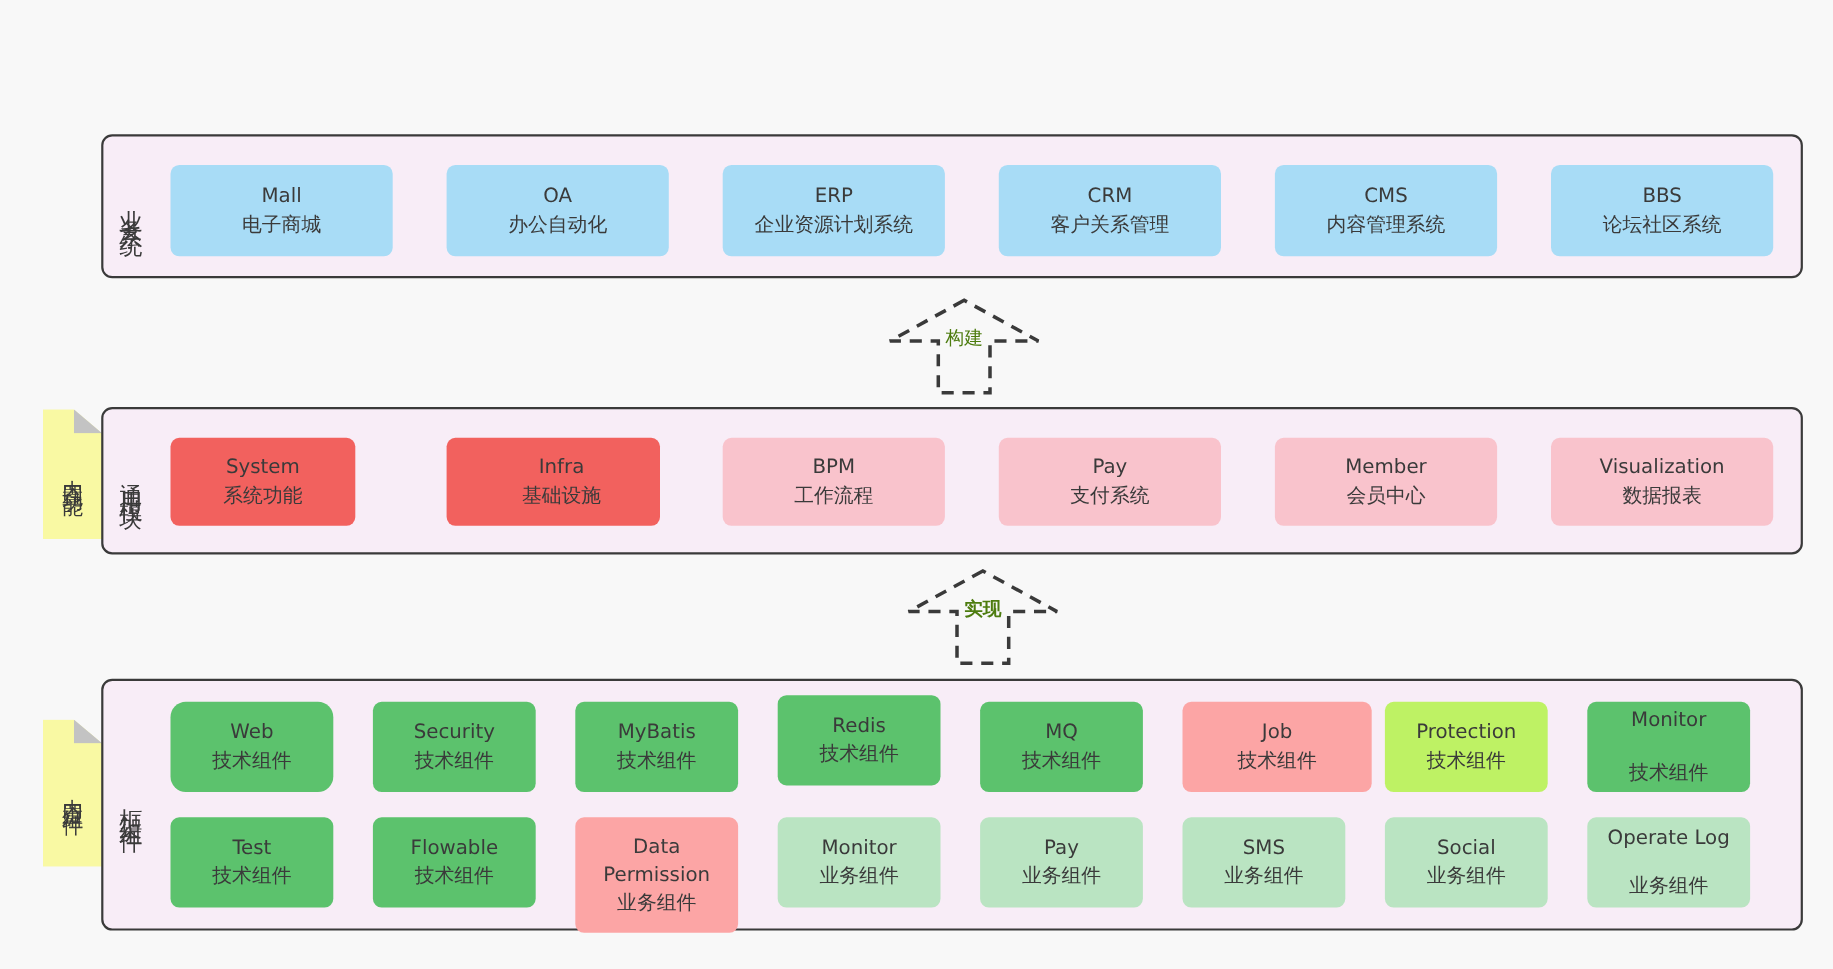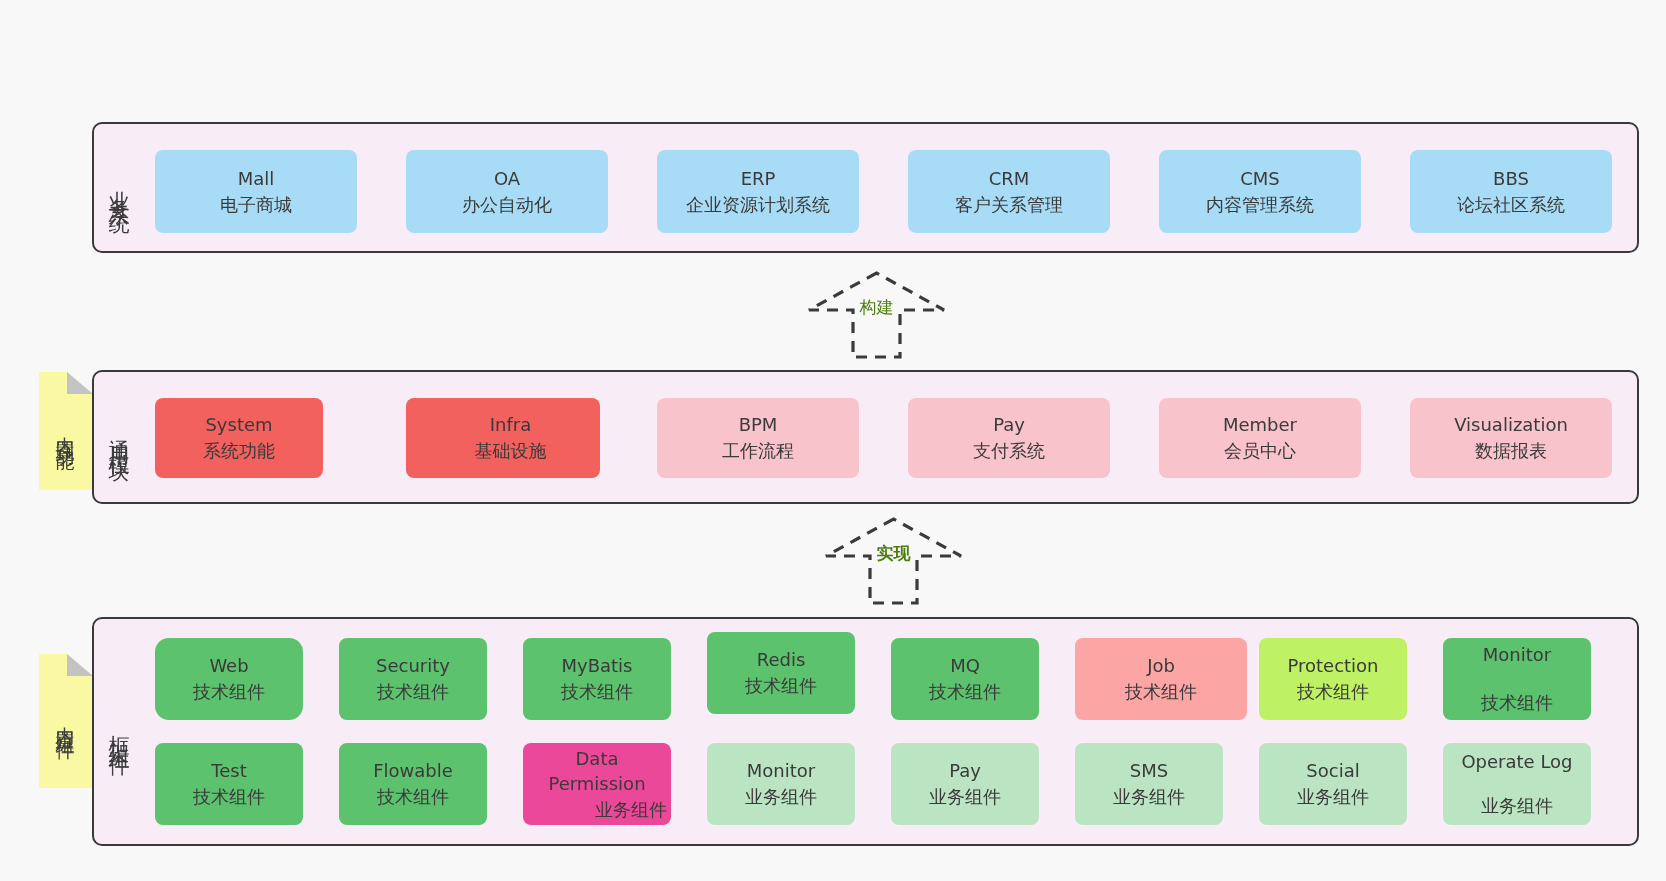--- a/index.html
+++ b/index.html
@@ -177,21 +177,21 @@
           <div>技术组件</div>
         </div>
         <div class="box" style="left: 61px; top: 124px; width: 148px; height: 82px; background: rgb(92, 194, 109);">
           <div>Test</div>
           <div>技术组件</div>
         </div>
         <div class="box" style="left: 245px; top: 124px; width: 148px; height: 82px; background: rgb(92, 194, 109);">
           <div>Flowable</div>
           <div>技术组件</div>
         </div>
-        <div class="box" style="left: 429px; top: 124px; width: 148px; height: 82px; background: #ec4899; align-items: flex-end;">
+        <div class="box" style="left: 429px; top: 124px; width: 148px; height: 105px; background: #fca5a5;">
           <div>Data Permission</div>
           <div>业务组件</div>
         </div>
         <div class="box" style="left: 613px; top: 124px; width: 148px; height: 82px; background: rgb(186, 228, 194);">
           <div>Monitor</div>
           <div>业务组件</div>
         </div>
         <div class="box" style="left: 797px; top: 124px; width: 148px; height: 82px; background: rgb(186, 228, 194);">
           <div>Pay</div>
           <div>业务组件</div>

